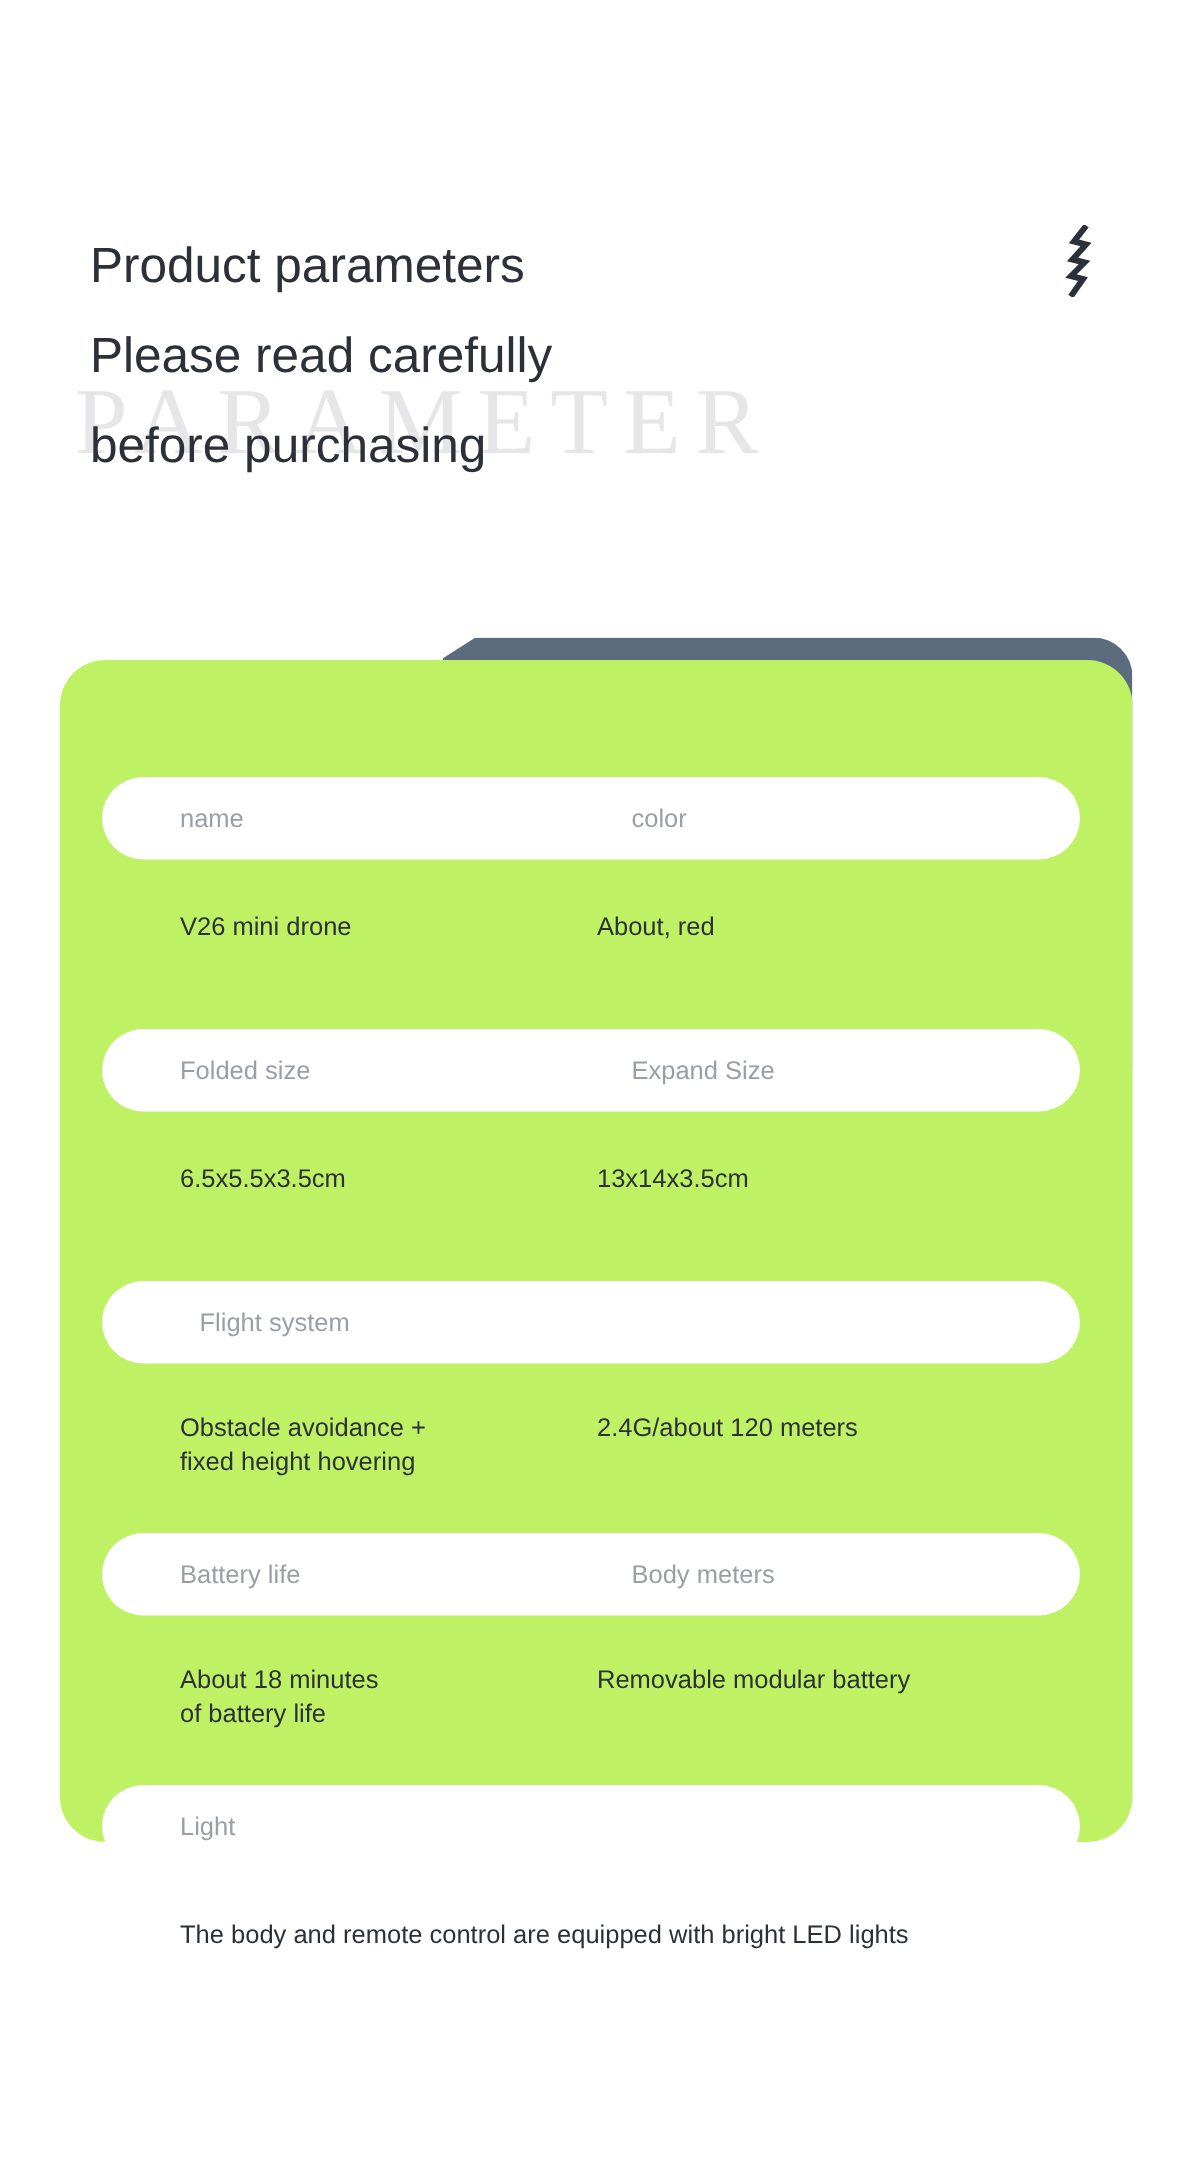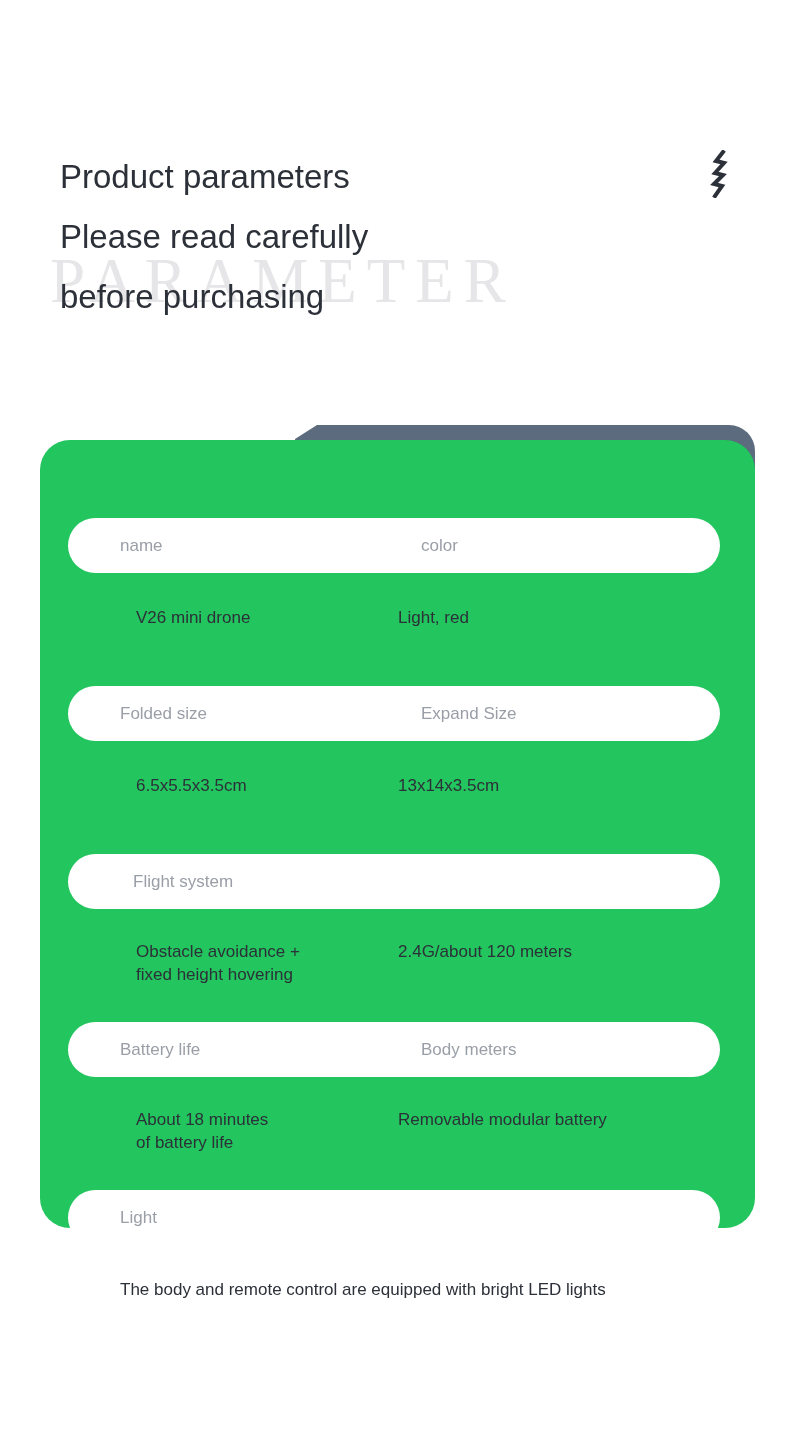--- a/index.html
+++ b/index.html
@@ -75,21 +75,21 @@
     border-bottom-right-radius: 2px;
     clip-path: polygon(22px 0, 100% 0, 100% 100%, 100% 100%, 0 100%, 0 14px);
     z-index: 1;
   }
   .param-card {
     position: absolute;
     left: 40px;
     top: 20px;
     width: 715px;
     height: 788px;
-    background: #22c55e;
+    background: #bef264;
     border-radius: 30px;
     z-index: 2;
   }
 
   
   .rows {
     position: absolute;
     left: 0;
     top: 0;
     width: 715px;
@@ -120,21 +120,21 @@
   .pill-label.col1.indent { left: 65px; }
   .pill-label.col2 { left: 330px; margin-left: 23px; }
 
   .value-cell {
     position: absolute;
     font-size: 17px;
     line-height: 23px;
     color: #2c3038;
     white-space: pre-line;
   }
-  .value-cell.col1 { left: 96px; }
+  .value-cell.col1 { left: 80px; }
   .value-cell.col2 { left: 358px; }
   .value-cell.wide { left: 80px; }
 </style>
 </head>
 <body>
 
 <div class="header">
 
   <div class="watermark">PARAMETER</div>
 
@@ -154,21 +154,21 @@
   <div class="accent-band"></div>
 
   <div class="param-card">
     <div class="rows" id="rows-root">
         <div class="param-row">
           <div class="pill" style="top: 78px;">
             <div class="pill-label col1">name</div>
             <div class="pill-label col2">color</div>
           </div>
           <div class="value-cell col1" style="top: 166px;">V26 mini drone</div>
-          <div class="value-cell col2" style="top: 166px;">Light, red</div>
+          <div class="value-cell col2" style="top: 166px;">About, red</div>
         </div>
         <div class="param-row">
           <div class="pill" style="top: 246px;">
             <div class="pill-label col1">Folded size</div>
             <div class="pill-label col2">Expand Size</div>
           </div>
           <div class="value-cell col1" style="top: 334px;">6.5x5.5x3.5cm</div>
           <div class="value-cell col2" style="top: 334px;">13x14x3.5cm</div>
         </div>
         <div class="param-row">

